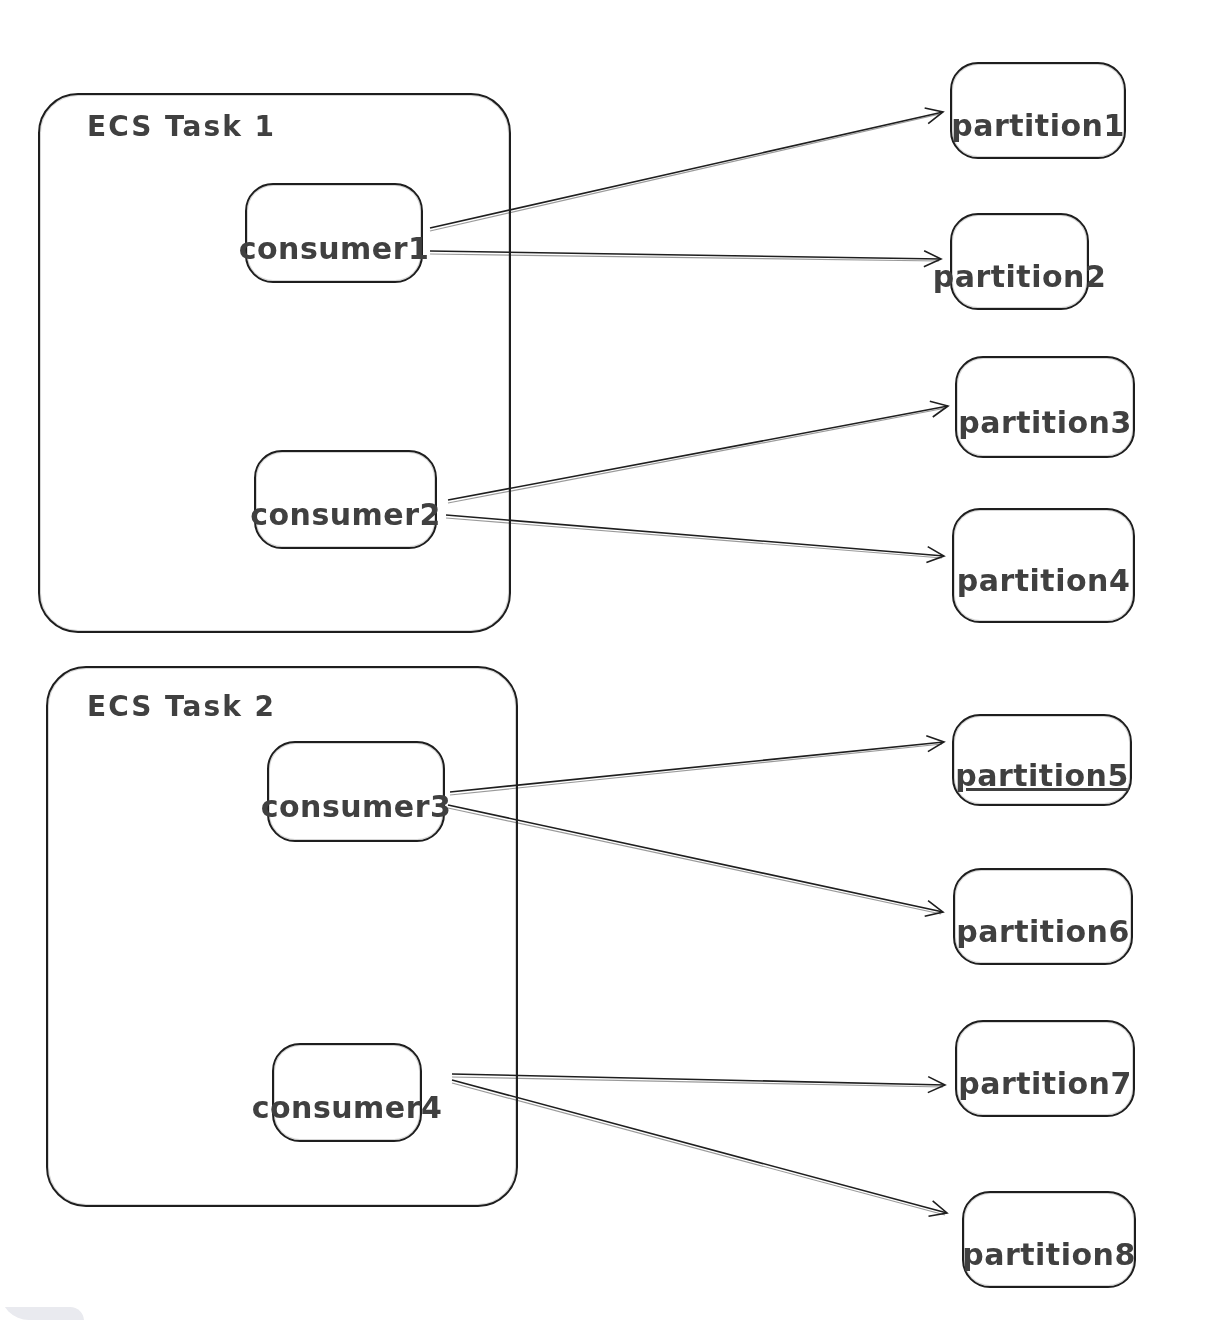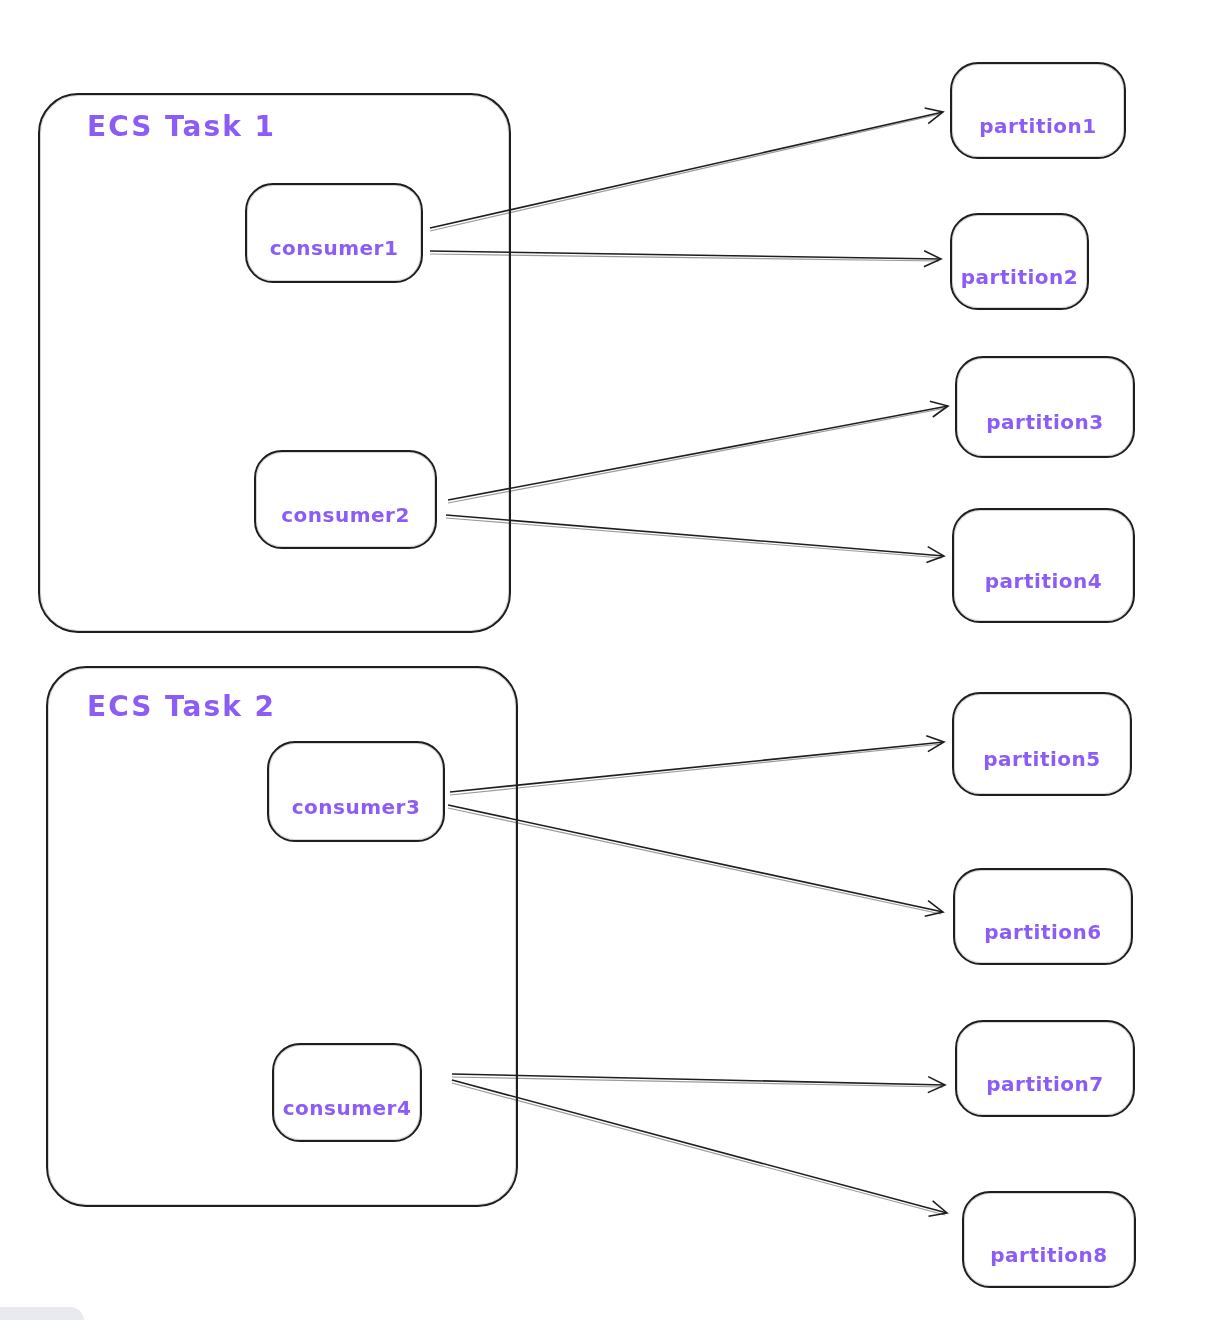--- a/index.html
+++ b/index.html
@@ -7,21 +7,22 @@
     padding: 0;
     background: #ffffff;
   }
   .canvas {
     position: relative;
     width: 1214px;
     height: 1320px;
     background: #ffffff;
     overflow: hidden;
     font-family: "DejaVu Sans", sans-serif;
-    color: #8b5cf6;
+    color: #404040;
+    border-radius: 29px;
   }
   .arrows-layer {
     position: absolute;
     left: 0;
     top: 0;
     width: 1214px;
     height: 1320px;
     pointer-events: none;
   }
   .group-box {
@@ -44,21 +45,21 @@
     border: 2px solid #1e1e1e;
     border-radius: 28px;
     background: #ffffff;
     box-shadow: inset 0 0 0 1px rgba(30,30,30,0.18);
     box-sizing: border-box;
     display: flex;
     align-items: center;
     justify-content: center;
   }
   .node span {
-    font-size: 20px;
+    font-size: 30px;
     font-weight: bold;
     letter-spacing: 0.5px;
     white-space: nowrap;
     margin-top: 30px;
   }
   .ui-island {
     position: absolute;
     left: 0;
     top: 1307px;
     width: 84px;
@@ -141,21 +142,21 @@
   </div>
   <div class="node" style="left:950px; top:213px; width:139px; height:97px;">
     <span>partition2</span>
   </div>
   <div class="node" style="left:955px; top:356px; width:180px; height:102px;">
     <span>partition3</span>
   </div>
   <div class="node" style="left:952px; top:508px; width:183px; height:115px;">
     <span>partition4</span>
   </div>
-  <div class="node" style="left:952px; top:692px; width:180px; height:104px;">
+  <div class="node" style="left:952px; top:714px; width:180px; height:92px;text-decoration:underline;">
     <span>partition5</span>
   </div>
   <div class="node" style="left:953px; top:868px; width:180px; height:97px;">
     <span>partition6</span>
   </div>
   <div class="node" style="left:955px; top:1020px; width:180px; height:97px;">
     <span>partition7</span>
   </div>
   <div class="node" style="left:962px; top:1191px; width:174px; height:97px;">
     <span>partition8</span>

